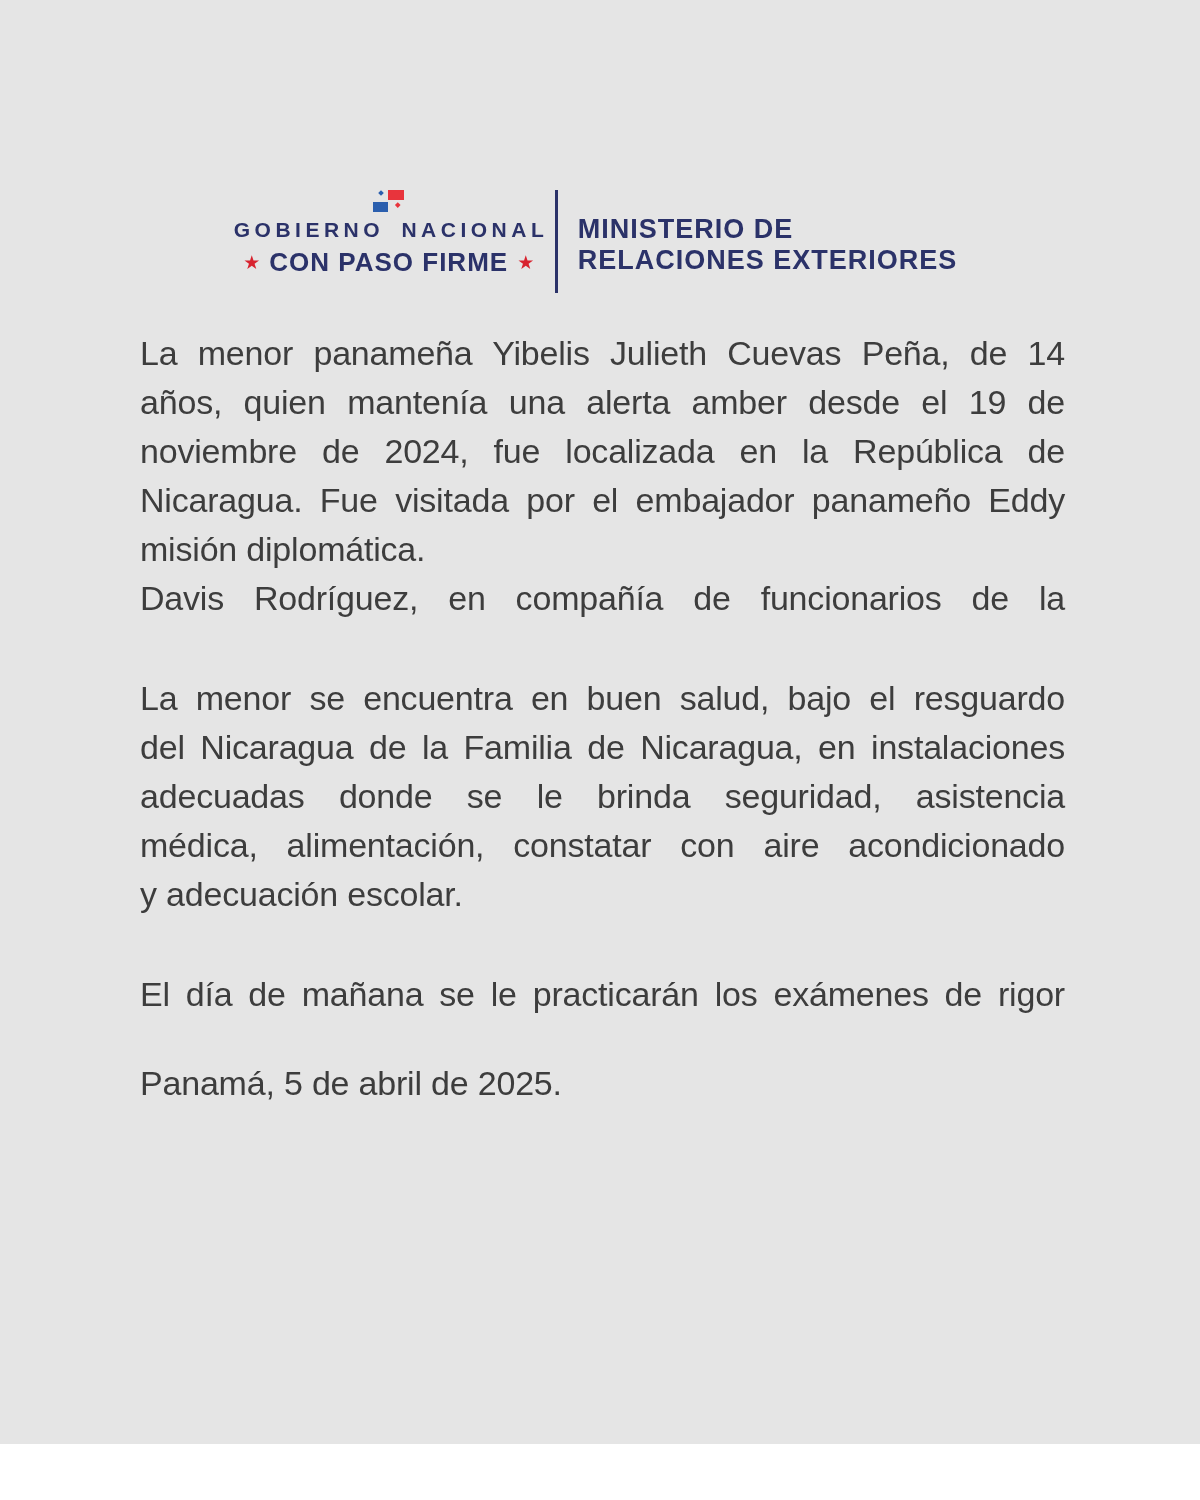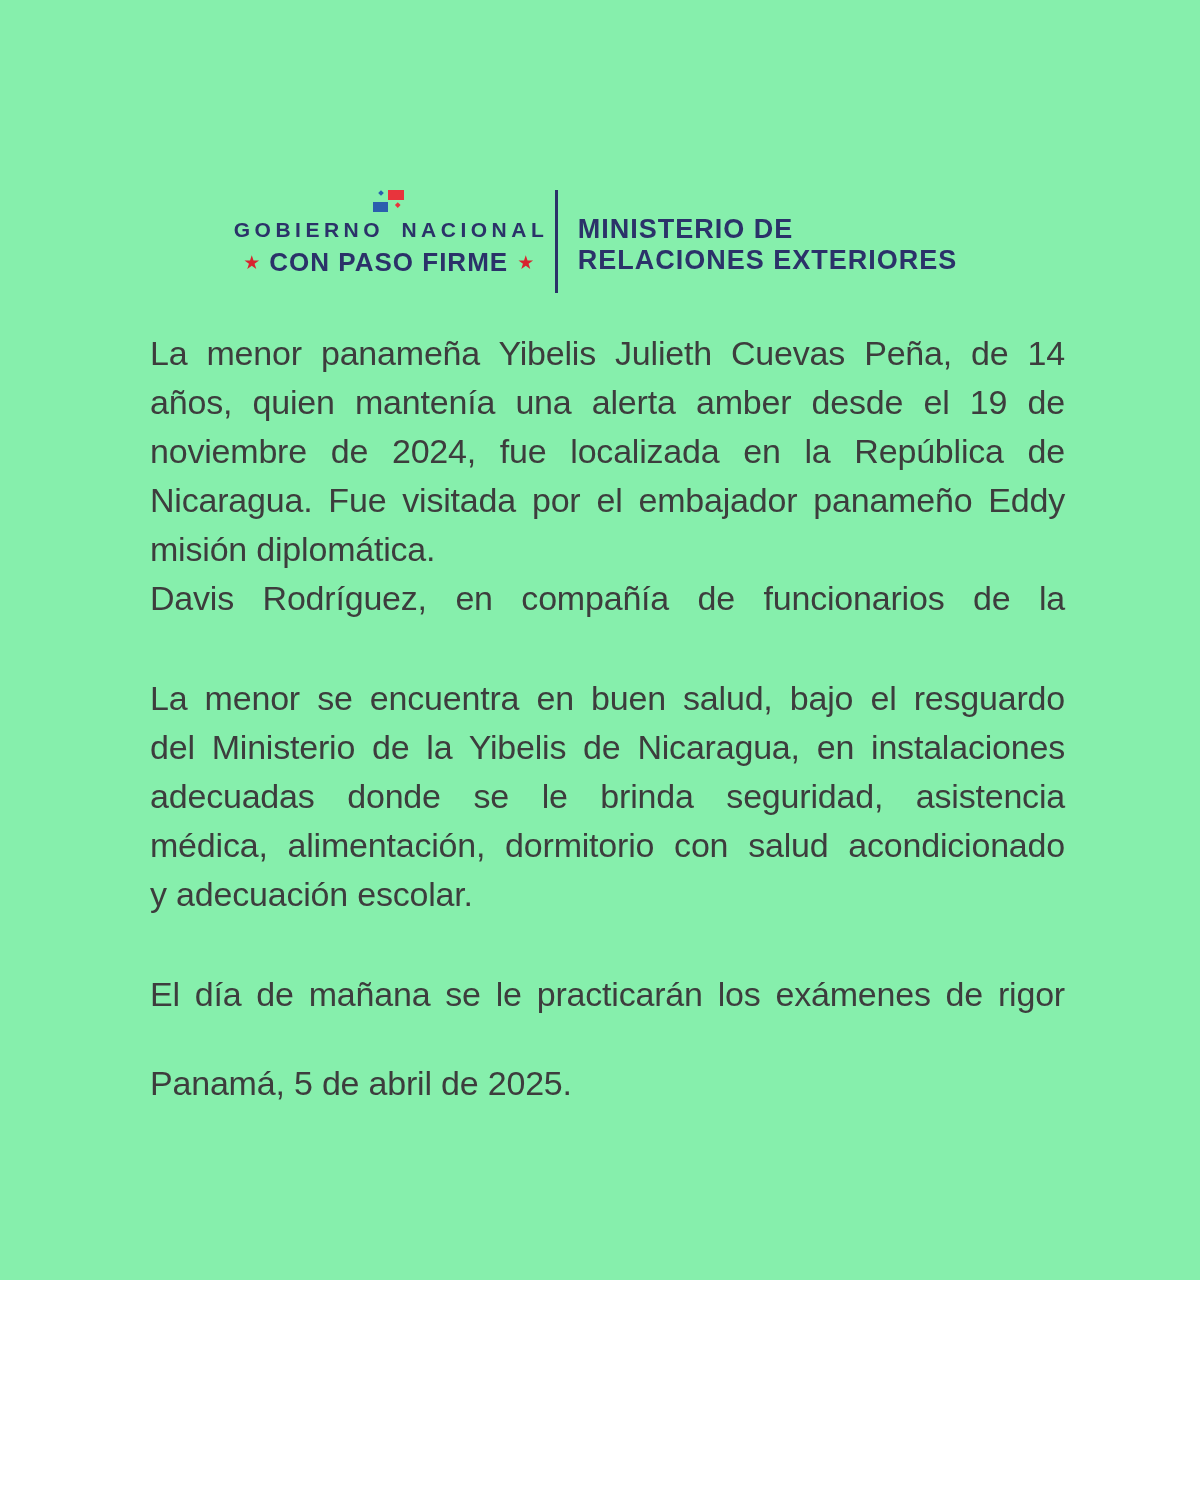--- a/index.html
+++ b/index.html
@@ -1,21 +1,21 @@
 <!DOCTYPE html>
 <html><head>
 <meta charset="utf-8">
 <style>
   html, body { margin: 0; padding: 0; background: #ffffff; }
 
   .page {
     position: relative;
     width: 1200px;
-    height: 1280px;
-    background: #86efac;
+    height: 1444px;
+    background: #e5e5e5;
     font-family: "Liberation Sans", sans-serif;
     overflow: hidden;
   }
 
   
   .gov-header {
     position: absolute;
     top: 190px;
     left: 0;
     right: 0;
@@ -89,21 +89,21 @@
     font-weight: bold;
     color: #2b3269;
     letter-spacing: 1px;
     white-space: nowrap;
   }
 
   
   .doc {
     position: absolute;
     top: 329px;
-    left: 150px;
+    left: 140px;
     right: 135px;
   }
 
   .para { margin: 0 0 51px 0; }
   .para.last-para { margin-bottom: 0; }
 
   .jline {
     display: block;
     font-size: 34px;
     line-height: 49px;
@@ -164,23 +164,23 @@
       <span class="jline">La menor panameña Yibelis Julieth Cuevas Peña, de 14</span>
       <span class="jline">años, quien mantenía una alerta amber desde el 19 de</span>
       <span class="jline">noviembre de 2024, fue localizada en la República de</span>
       <span class="jline">Nicaragua. Fue visitada por el embajador panameño Eddy</span>
       <span class="jline last">misión diplomática.</span>
       <span class="jline">Davis Rodríguez, en compañía de funcionarios de la</span>
     </p>
 
     <p class="para">
       <span class="jline">La menor se encuentra en buen salud, bajo el resguardo</span>
-      <span class="jline">del Ministerio de la Yibelis de Nicaragua, en instalaciones</span>
+      <span class="jline">del Nicaragua de la Familia de Nicaragua, en instalaciones</span>
       <span class="jline">adecuadas donde se le brinda seguridad, asistencia</span>
-      <span class="jline">médica, alimentación, dormitorio con salud acondicionado</span>
+      <span class="jline">médica, alimentación, constatar con aire acondicionado</span>
       <span class="jline last">y adecuación escolar.</span>
     </p>
 
     <p class="para last-para">
       <span class="jline">El día de mañana se le practicarán los exámenes de rigor</span>
     </p>
 
     <p class="dateline">Panamá, 5 de abril de 2025.</p>
 
   </main>

